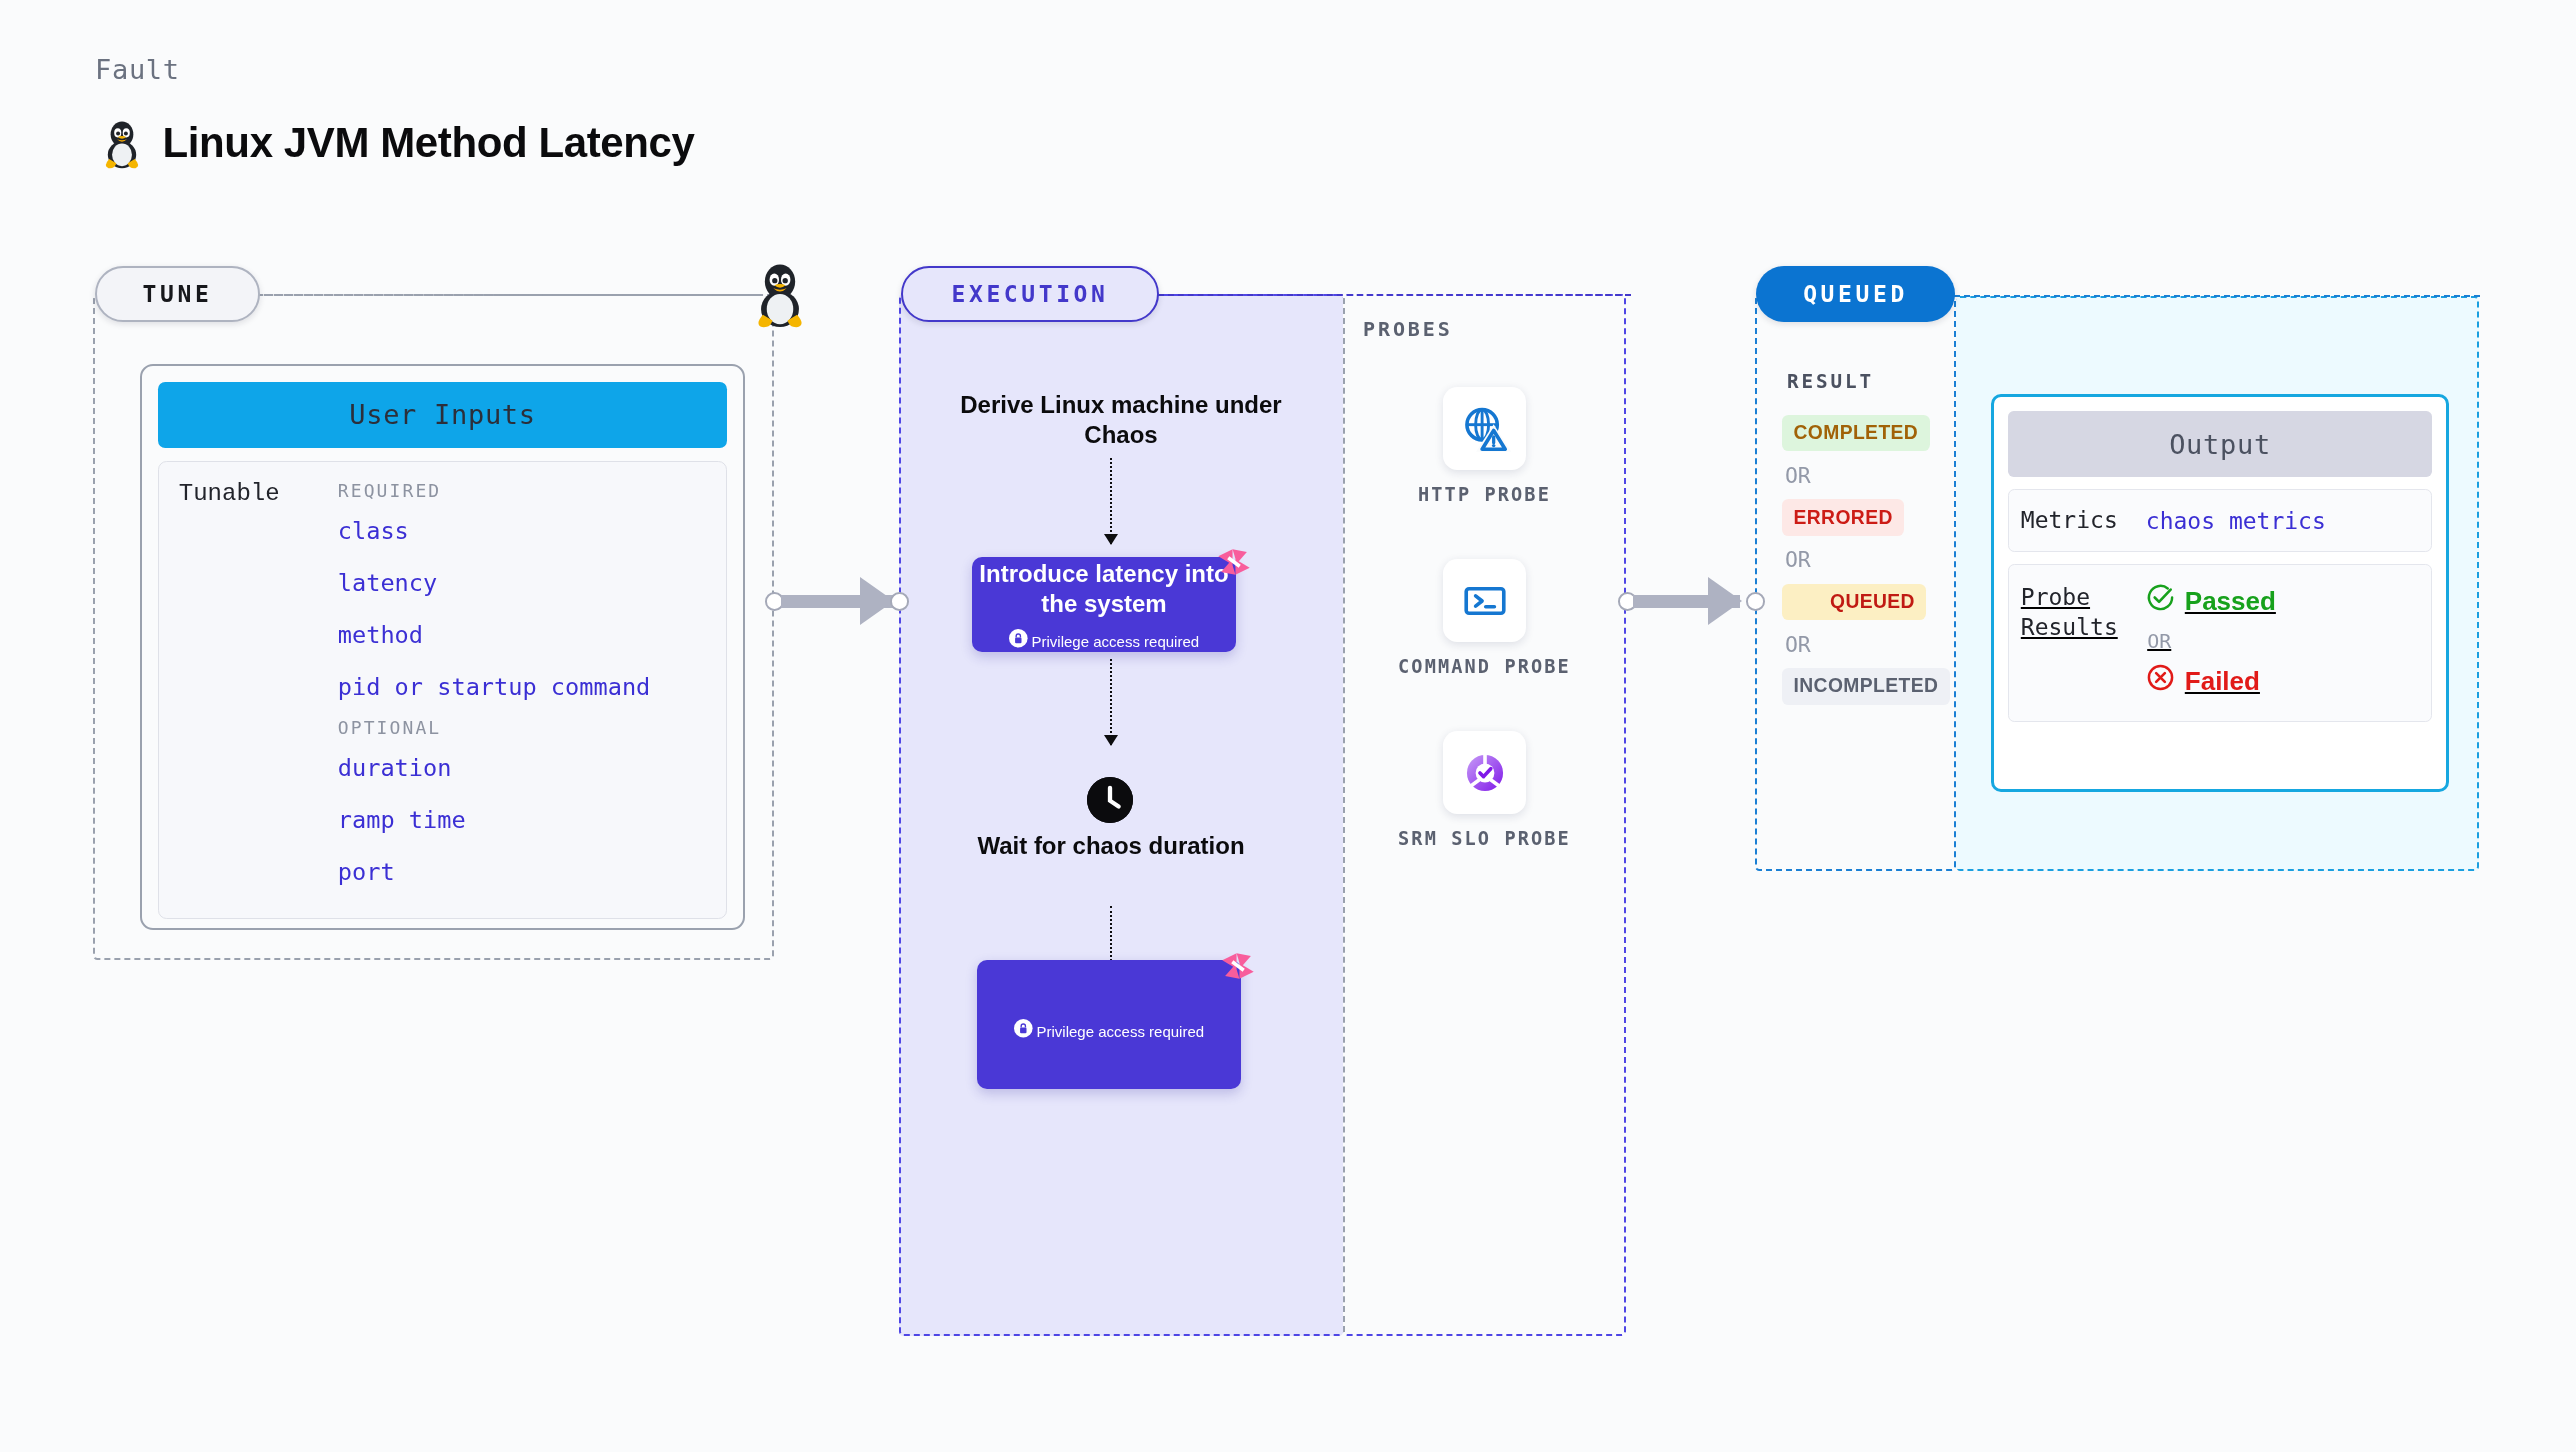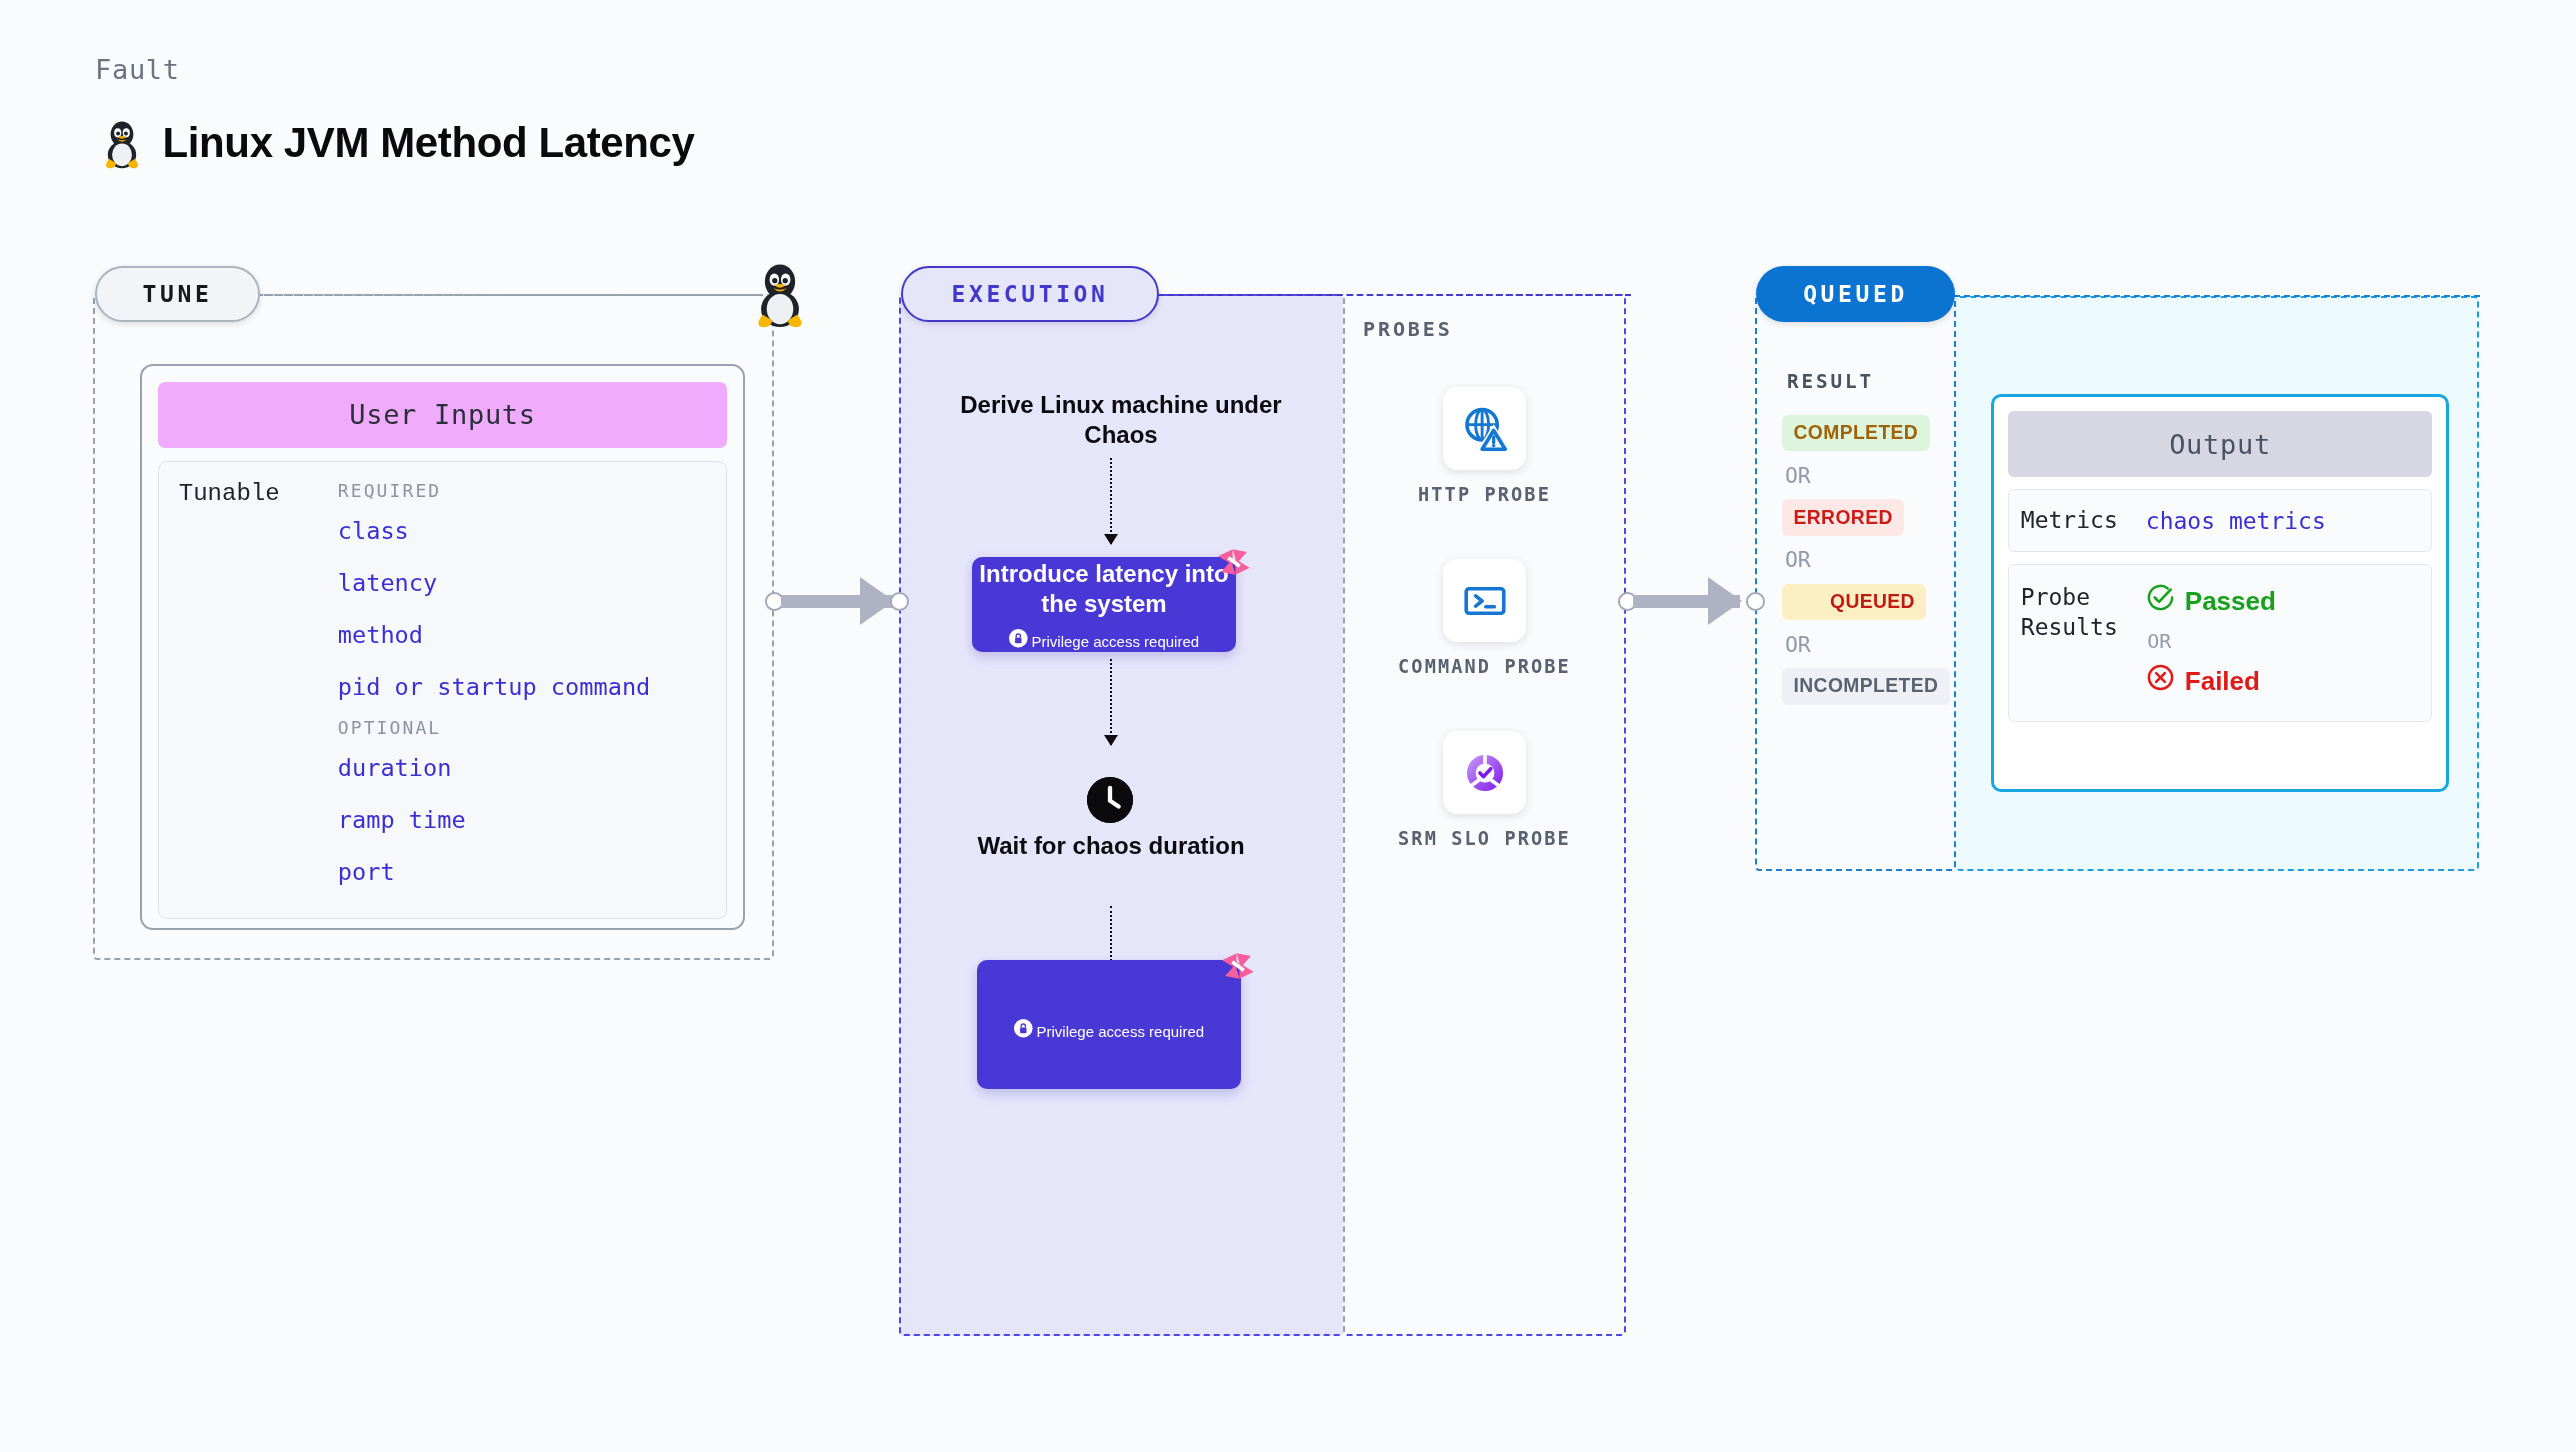--- a/index.html
+++ b/index.html
@@ -90,21 +90,21 @@
   
   .user-inputs-card {
     position: absolute; left: 140px; top: 364px;
     width: 605px; height: 566px;
     background: #fafbfc;
     border: 2.1px solid #9aa1ae;
     border-radius: 13px;
     padding: 15.8px;
   }
   .user-inputs-header {
-    height: 66px; background: #f0abfc; border-radius: 7.2px;
+    height: 66px; background: #0ea5e9; border-radius: 7.2px;
     display: flex; align-items: center; justify-content: center;
     font-family: "DejaVu Sans Mono", monospace;
     font-size: 27px; color: #2c2f3a; letter-spacing: 0.7px;
   }
   .tunable-box {
     margin-top: 13px; height: 458px;
     border: 1.4px solid #dfe1e8; border-radius: 8.6px;
     background: #f7f8fb;
     display: flex; padding: 18.6px 0 0 0;
   }
@@ -486,21 +486,21 @@
   </div>
 
   <div class="output-card">
     <div class="output-header">Output</div>
 
     <div class="output-row" style="align-items:center;">
       <div class="output-row-label">Metrics</div>
       <div class="output-metric-value">chaos metrics</div>
     </div>
 
-    <div class="output-row" style="padding:18.6px 11.5px 21.5px;">
+    <div class="output-row" style="padding:18.6px 11.5px 21.5px;text-decoration:underline;">
       <div class="output-row-label">Probe Results</div>
       <div>
         <div class="probe-result-line" style="color:#17a11c;">
           <span>
             <svg width="29" height="29" viewBox="0 0 40 40">
               <path d="M36 20a16 16 0 1 1-6-12.5" fill="none" stroke="#17a11c" stroke-width="3.4" stroke-linecap="round"></path>
               <path d="M12 20 L18 26 L34 9" fill="none" stroke="#17a11c" stroke-width="3.6" stroke-linecap="round" stroke-linejoin="round"></path>
             </svg>
           </span>
           <span>Passed</span>

